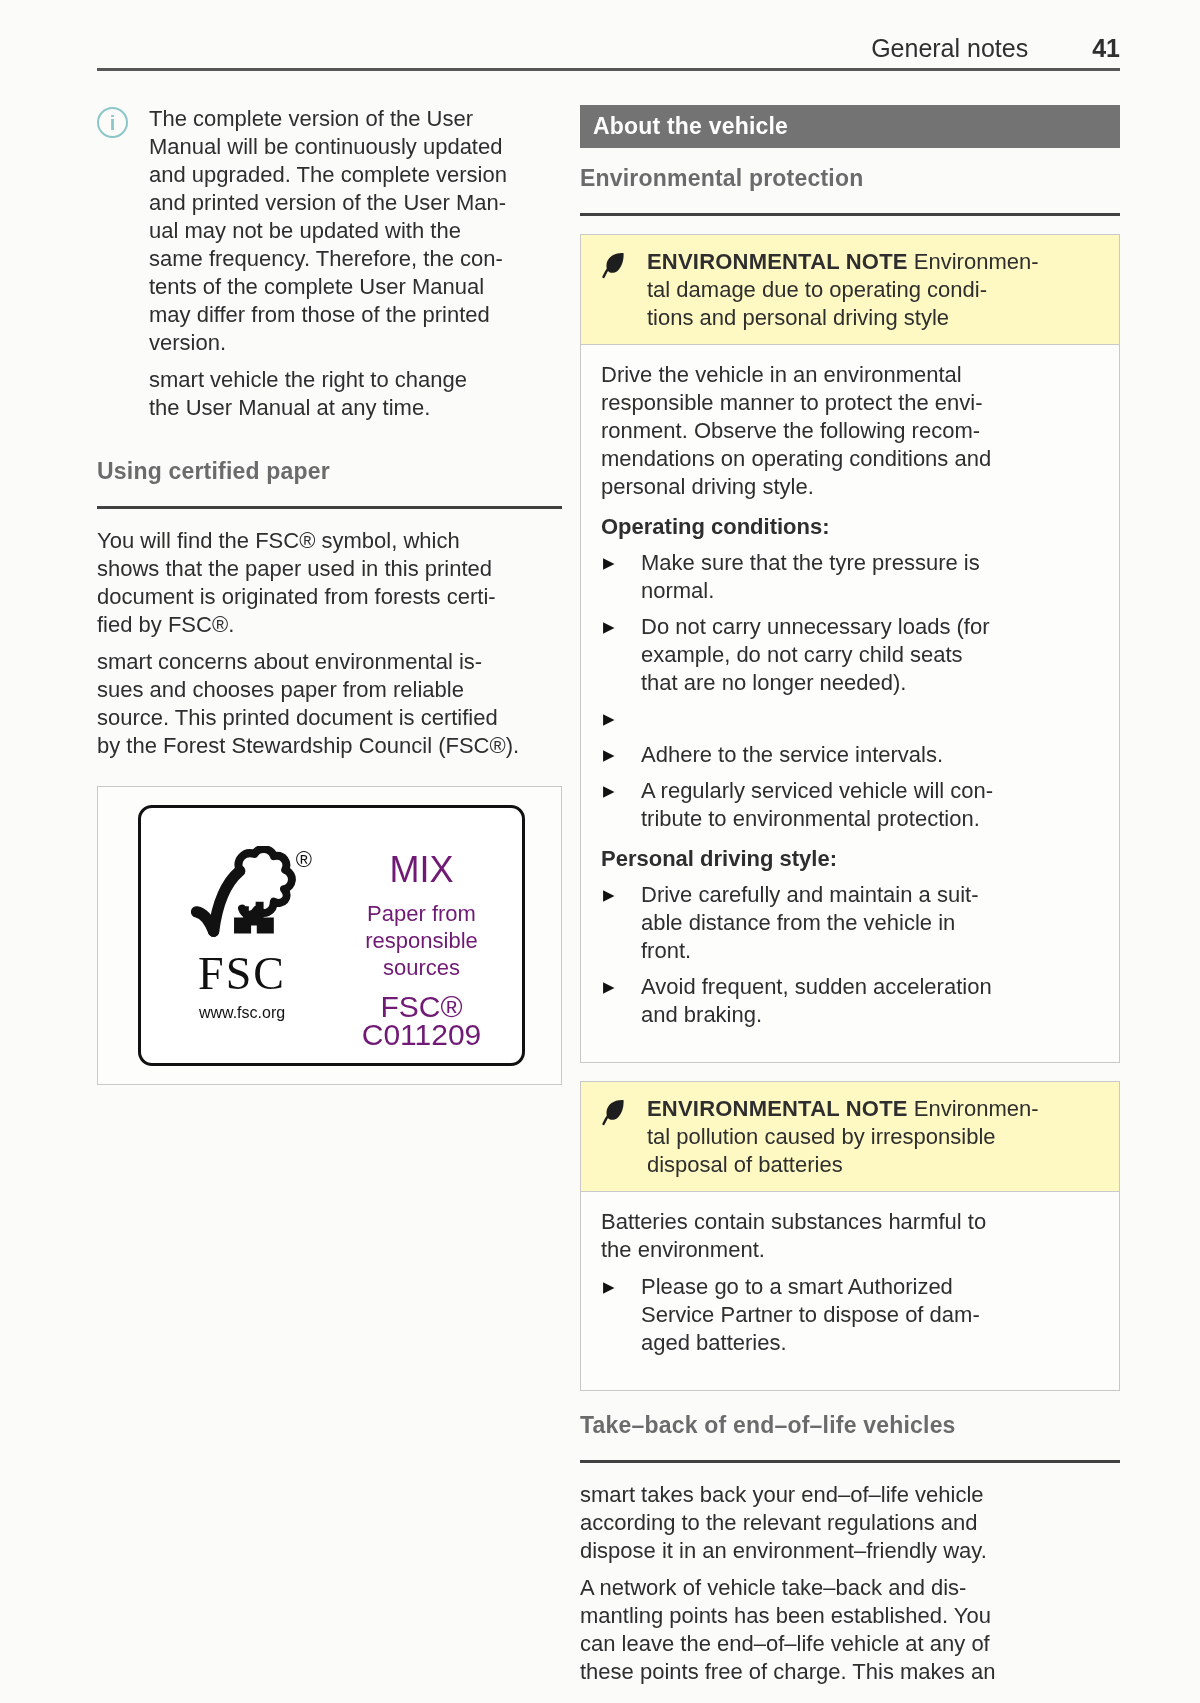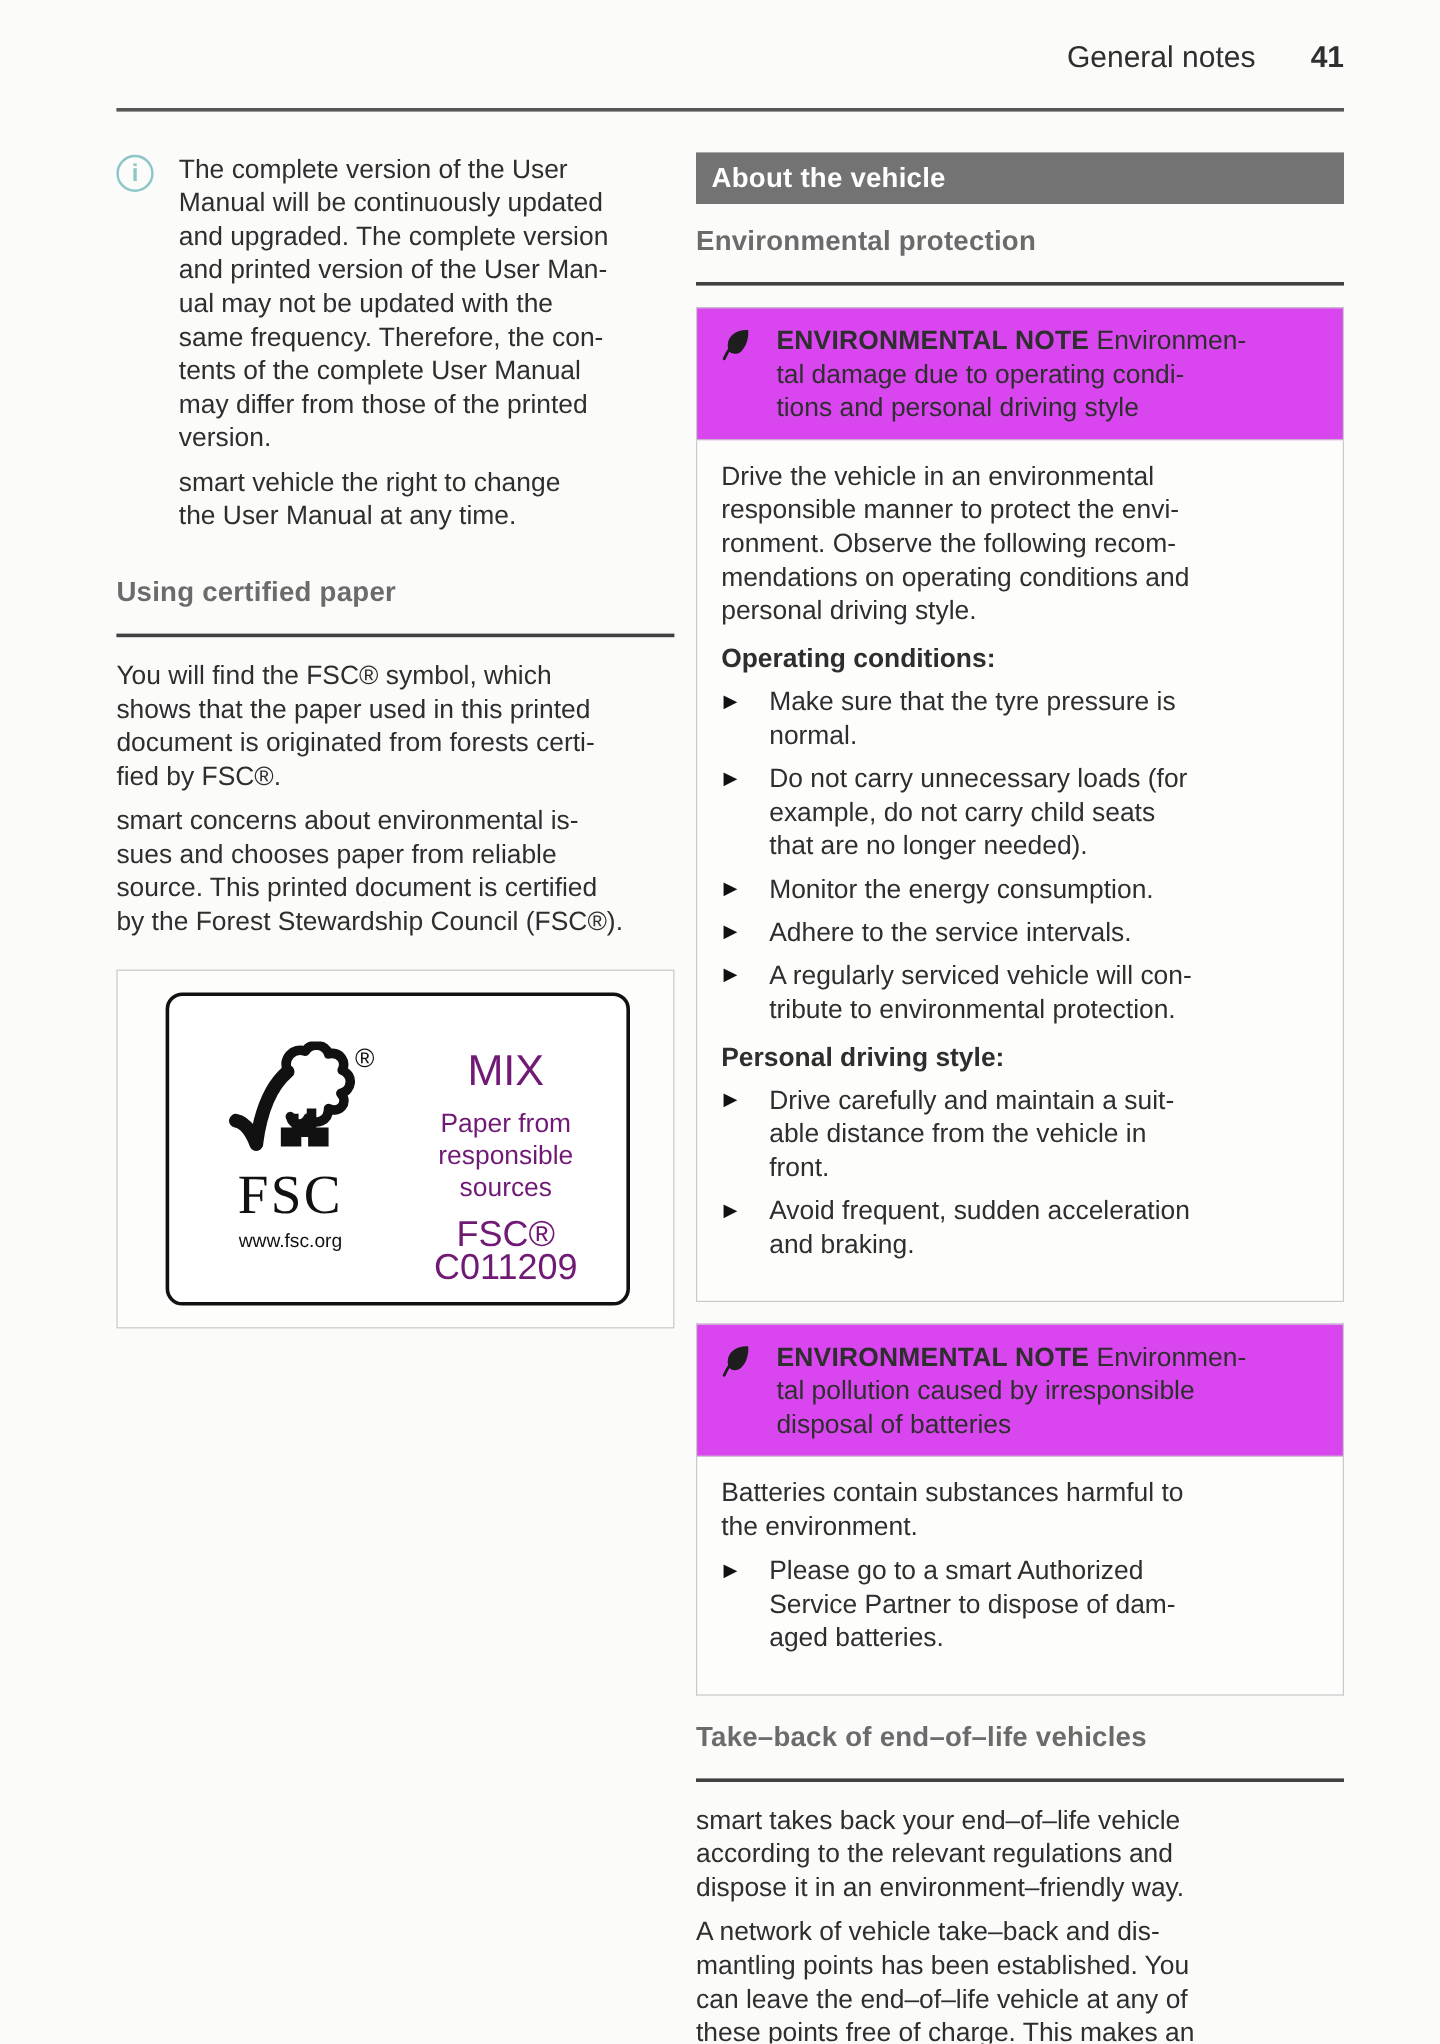--- a/index.html
+++ b/index.html
@@ -8,22 +8,22 @@
     background:#fbfbfa;
     font-family:"Liberation Sans", sans-serif;
     color:#2e2e2e;
     font-size:22px;
     line-height:28px;
     overflow:hidden;
   }
   .page { padding:34px 80px 0 97px; }
 
   
-  .hdr { display:flex; justify-content:flex-end; align-items:baseline; gap:46px;
-         font-size:25px; color:#2f2f2f; padding-bottom:28px; }
+  .hdr { display:flex; justify-content:flex-end; align-items:baseline; gap:64px;
+         font-size:25px; color:#2f2f2f; padding-bottom:6px; }
   .hdr .pgnum { font-weight:bold; }
   .hdr-rule { border:none; border-top:3px solid #565656; margin-bottom:34px; }
 
   
   .cols { display:flex; gap:18px; }
   .col-left  { width:465px; flex:0 0 465px; }
   .col-right { width:540px; flex:0 0 540px; }
 
   .t { white-space:pre-line; }
   p.body { margin-bottom:9px; }
@@ -58,21 +58,21 @@
   .fsc-right { flex:1; text-align:center; color:#701a75; padding-left:8px;margin-top:26px; }
   .fsc-mix { font-size:36px; line-height:1.1; }
   .fsc-tagline { font-size:22px; line-height:27px; margin-top:10px; }
   .fsc-license { font-size:30px; margin-top:12px; }
 
   
   .section-bar {
     background:#737373; color:#fff; font-weight:bold; font-size:23px;
     padding:7px 13px 8px 13px; margin-bottom:16px; letter-spacing:.2px;
   }
-  .note-box { border:1px solid #c9c9c9; background:#d946ef; }
+  .note-box { border:1px solid #c9c9c9; background:#fef9c3; }
   .note-title-box { display:flex; padding:13px 18px 12px 20px; }
   .leaf-col { width:46px; flex:0 0 46px; padding-top:3px; }
   .note-title b { letter-spacing:.2px; }
   .note-content { border:1px solid #c9c9c9; border-top:none; background:#fdfdfc;
                   padding:16px 18px 25px 20px; }
   .note-gap { margin-top:18px; }
 
   .sub-bold { font-weight:bold; margin:12px 0 8px 0; }
   ul.arrows { list-style:none; }
   ul.arrows li { display:flex; margin-bottom:8px; }
@@ -186,21 +186,20 @@
 normal.</span>
             </li>
           <li>
             <span class="arrow">▶</span>
             <span class="t">Do not carry unnecessary loads (for
 example, do not carry child seats
 that are no longer needed).</span>
             </li>
           <li>
             <span class="arrow">▶</span>
-            <span class="t">Monitor the energy consumption.</span>
             </li>
           <li>
             <span class="arrow">▶</span>
             <span class="t">Adhere to the service intervals.</span>
             </li>
           <li>
             <span class="arrow">▶</span>
             <span class="t">A regularly serviced vehicle will con-
 tribute to environmental protection.</span>
             </li>

